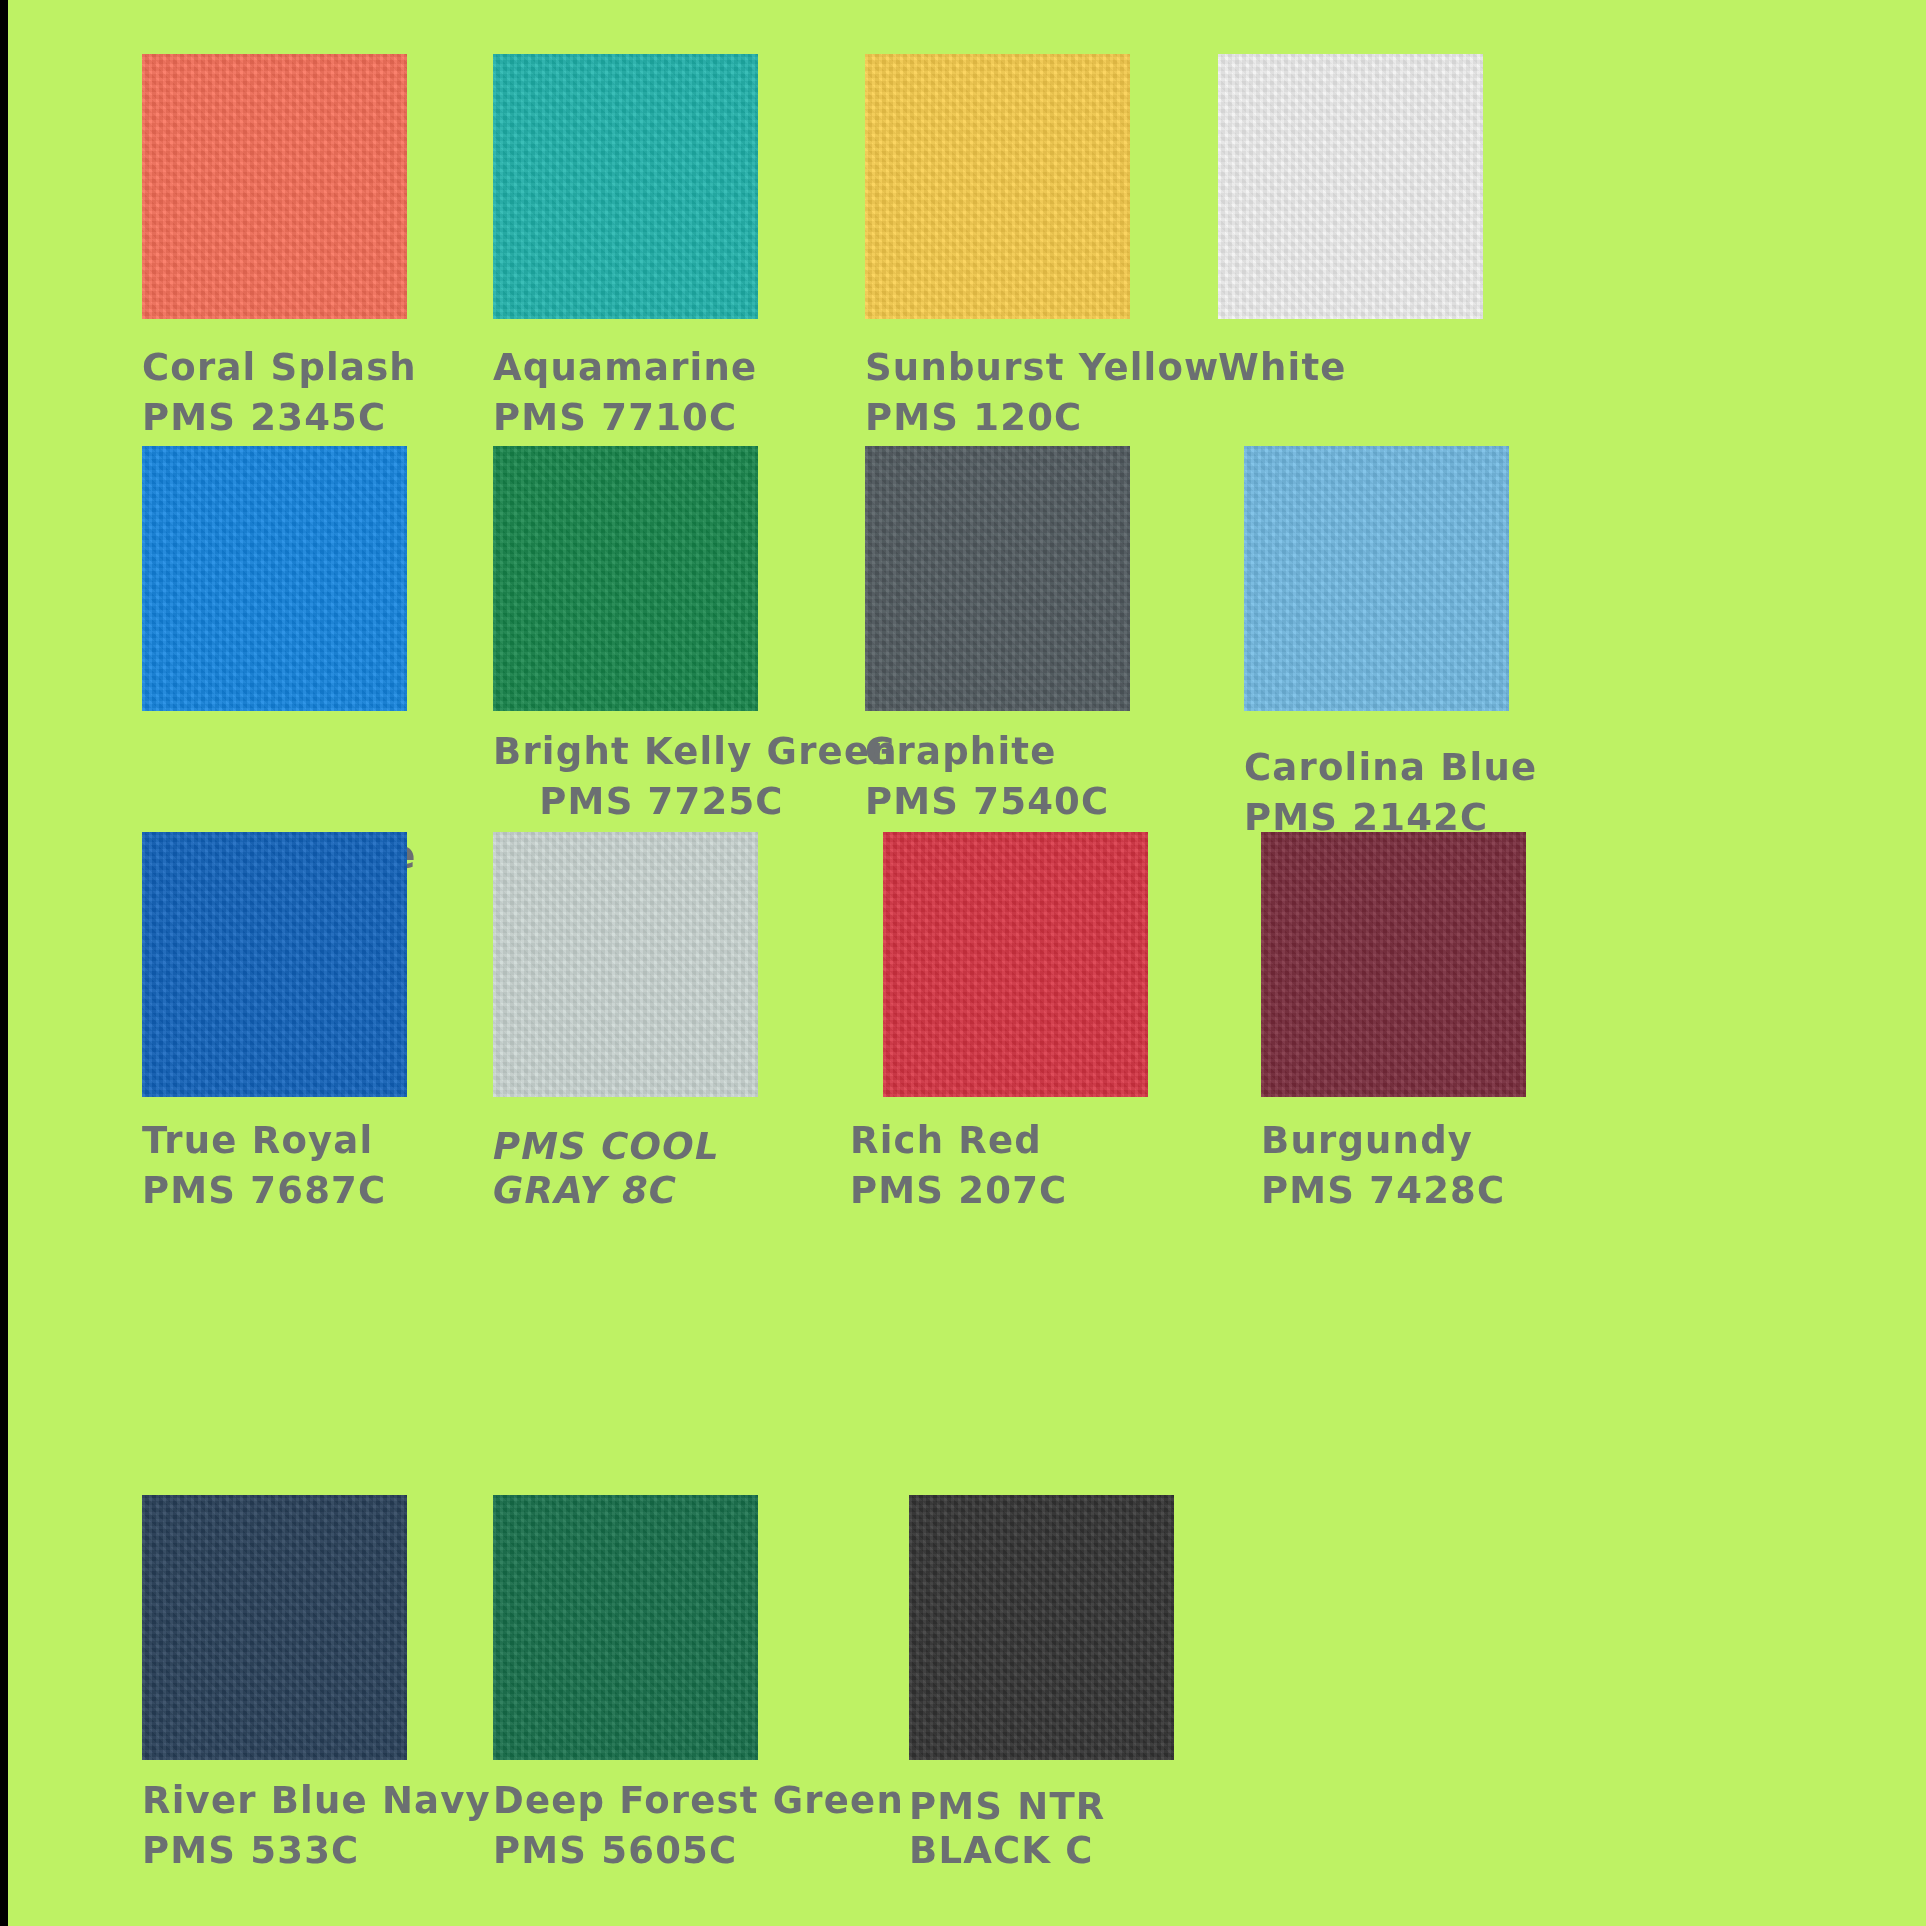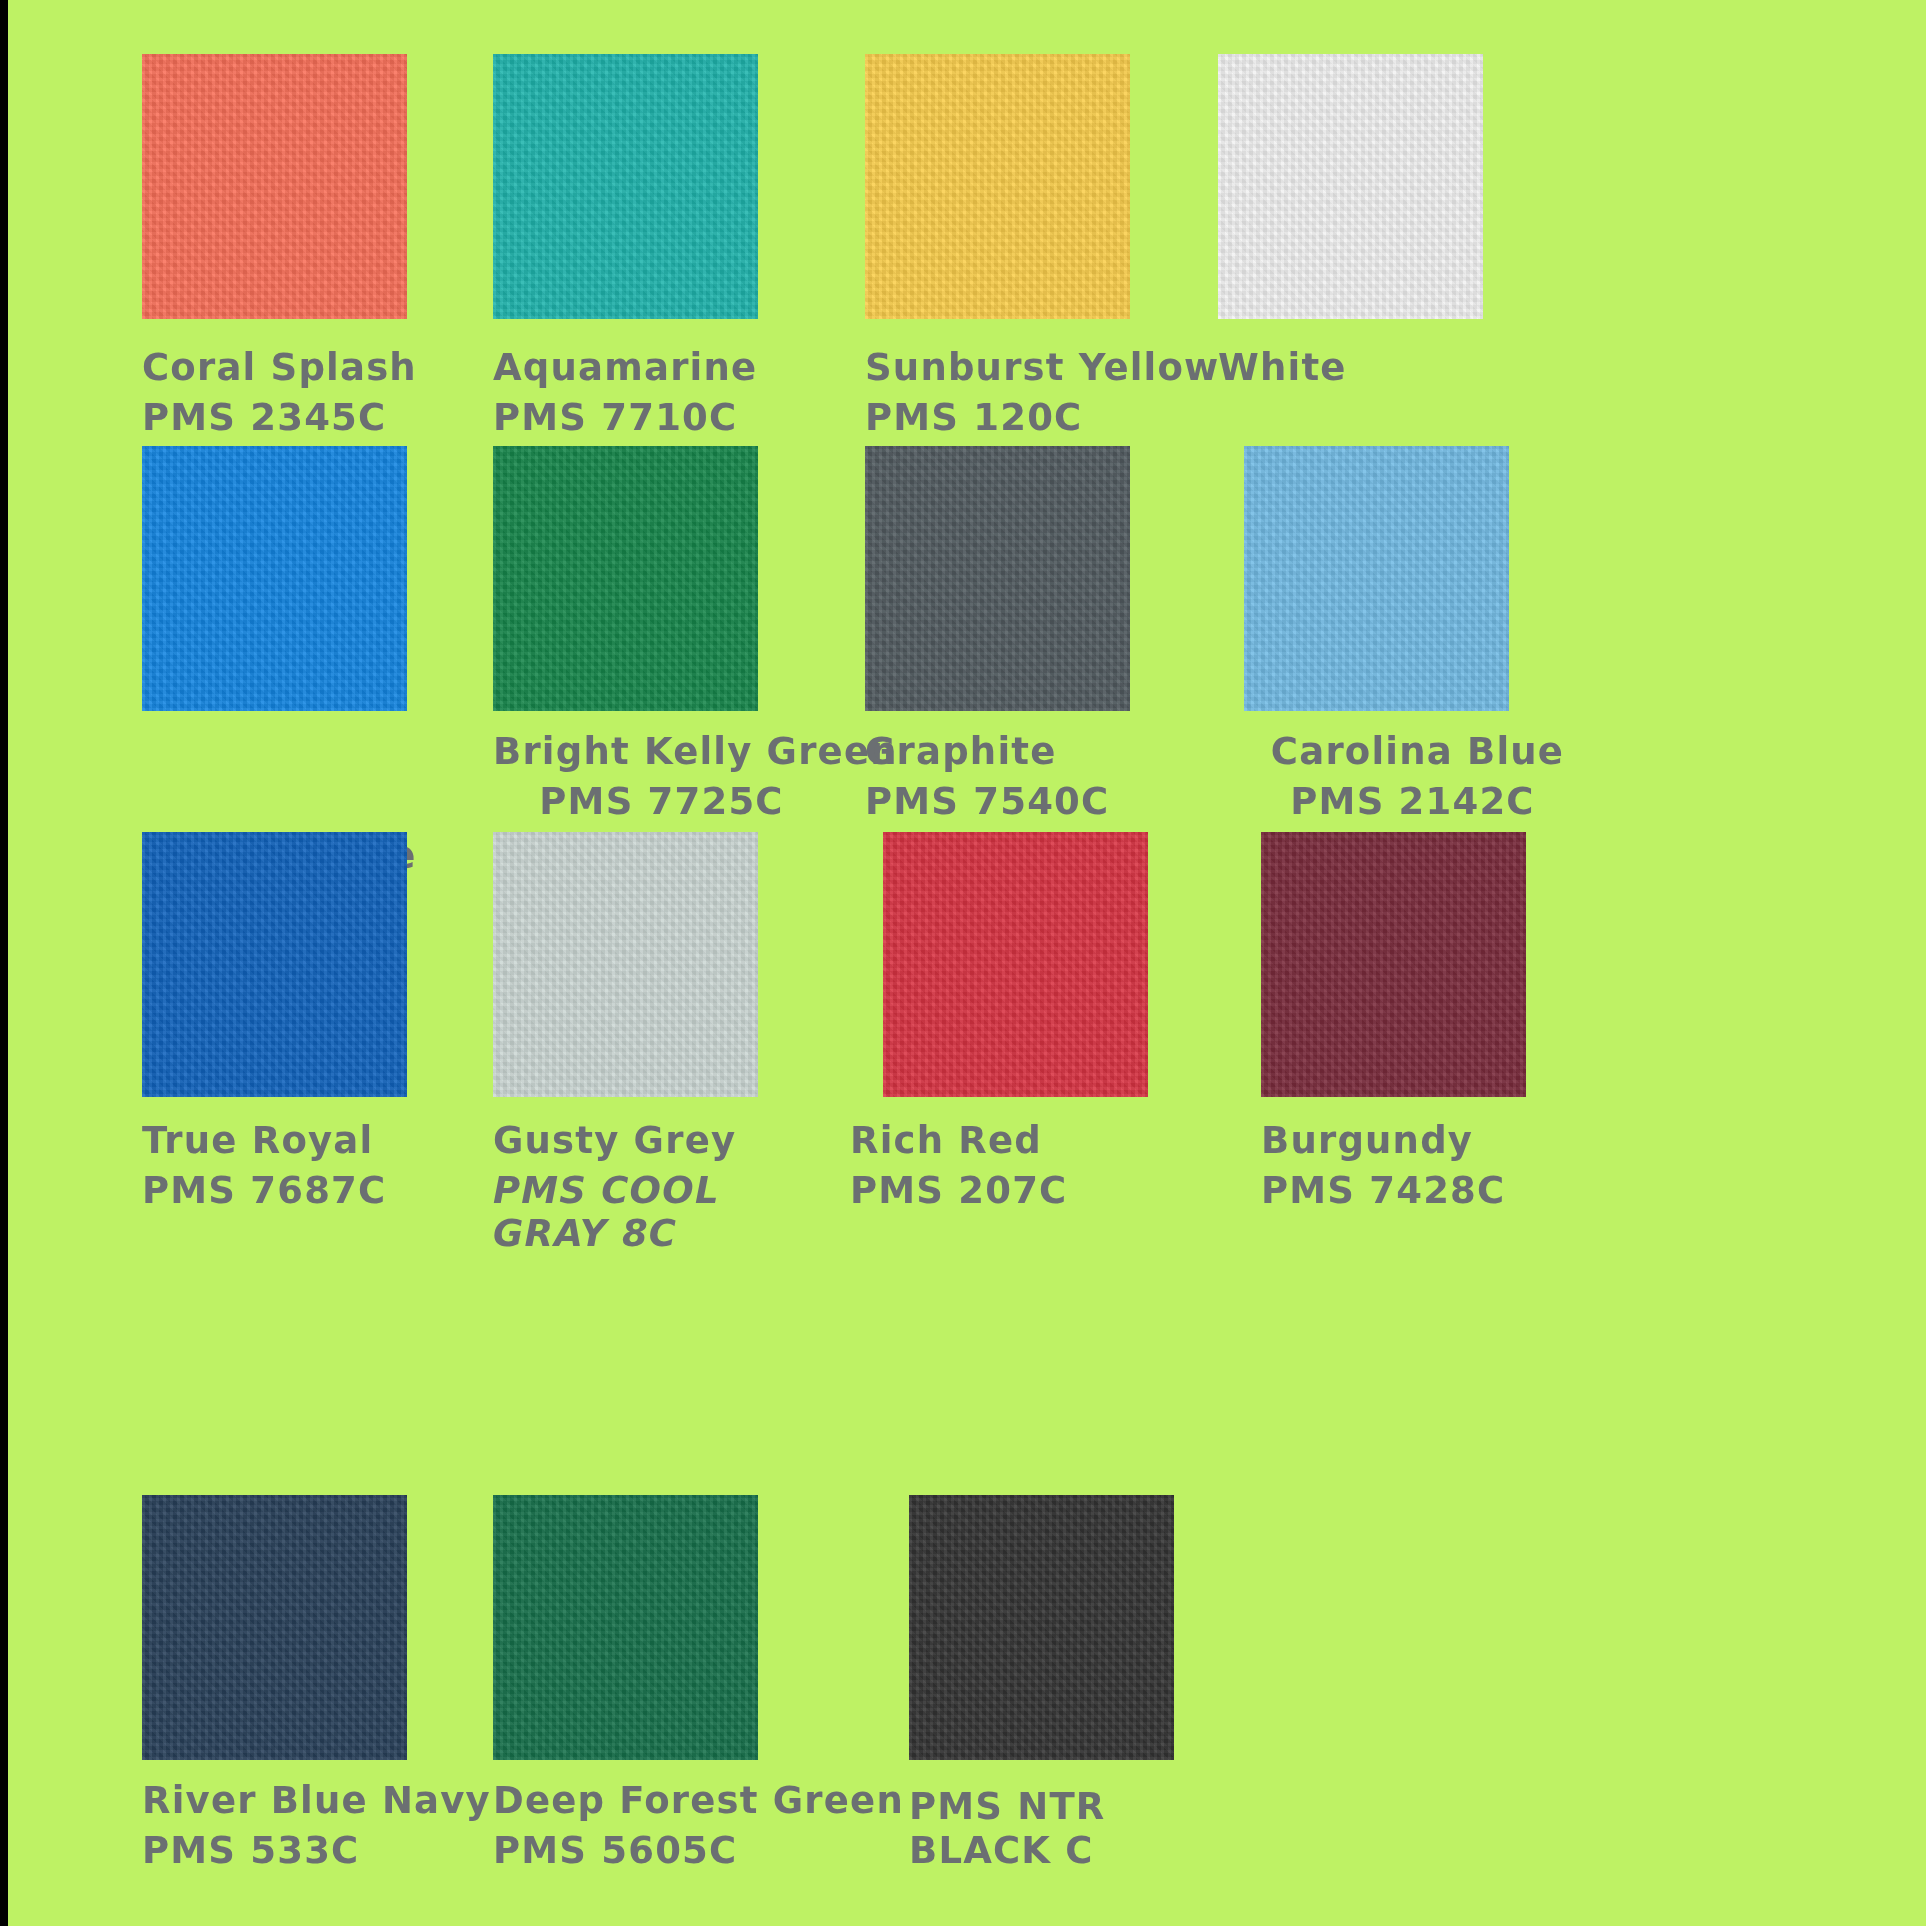--- a/index.html
+++ b/index.html
@@ -138,36 +138,35 @@
     <div class="swatch-cell" style="left: 857px; top: 446px;">
       <div class="swatch-chip" style="width: 265px; height: 265px; background-color: rgb(81, 91, 96);"></div>
     </div>
     <div class="swatch-cell swatch-text" style="left: 857px; top: 716px;">
       <div class="swatch-name">Graphite</div>
       <div class="swatch-pms" style="white-space: normal; width: 337px;">PMS 7540C</div>
     </div>
     <div class="swatch-cell" style="left: 1236px; top: 446px;">
       <div class="swatch-chip" style="width: 265px; height: 265px; background-color: rgb(115, 188, 230);"></div>
     </div>
-    <div class="swatch-cell swatch-text" style="left: 1236px; top: 716px; text-align: center;">
+    <div class="swatch-cell swatch-text" style="left: 1236px; top: 732px;">
       <div class="swatch-name">Carolina Blue</div>
       <div class="swatch-pms" style="white-space: normal; width: 337px;">PMS 2142C</div>
     </div>
     <div class="swatch-cell" style="left: 134px; top: 832px;">
       <div class="swatch-chip" style="width: 265px; height: 265px; background-color: rgb(16, 99, 190);"></div>
     </div>
     <div class="swatch-cell swatch-text" style="left: 134px; top: 1105px;">
       <div class="swatch-name">True Royal</div>
       <div class="swatch-pms" style="white-space: normal; width: 337px;">PMS 7687C</div>
     </div>
     <div class="swatch-cell" style="left: 485px; top: 832px;">
       <div class="swatch-chip" style="width: 265px; height: 265px; background-color: rgb(205, 216, 213);"></div>
     </div>
     <div class="swatch-cell swatch-text" style="left: 485px; top: 1105px;">
-      <div class="swatch-name">Gusty Grey</div>
       <div class="swatch-pms" style="white-space: normal; width: 337px; font-style: italic;">PMS COOL GRAY 8C</div>
     </div>
     <div class="swatch-cell" style="left: 875px; top: 832px;">
       <div class="swatch-chip" style="width: 265px; height: 265px; background-color: rgb(217, 51, 67);"></div>
     </div>
     <div class="swatch-cell swatch-text" style="left: 842px; top: 1105px;">
       <div class="swatch-name">Rich Red</div>
       <div class="swatch-pms" style="white-space: normal; width: 337px;">PMS 207C</div>
     </div>
     <div class="swatch-cell" style="left: 1253px; top: 832px;">

